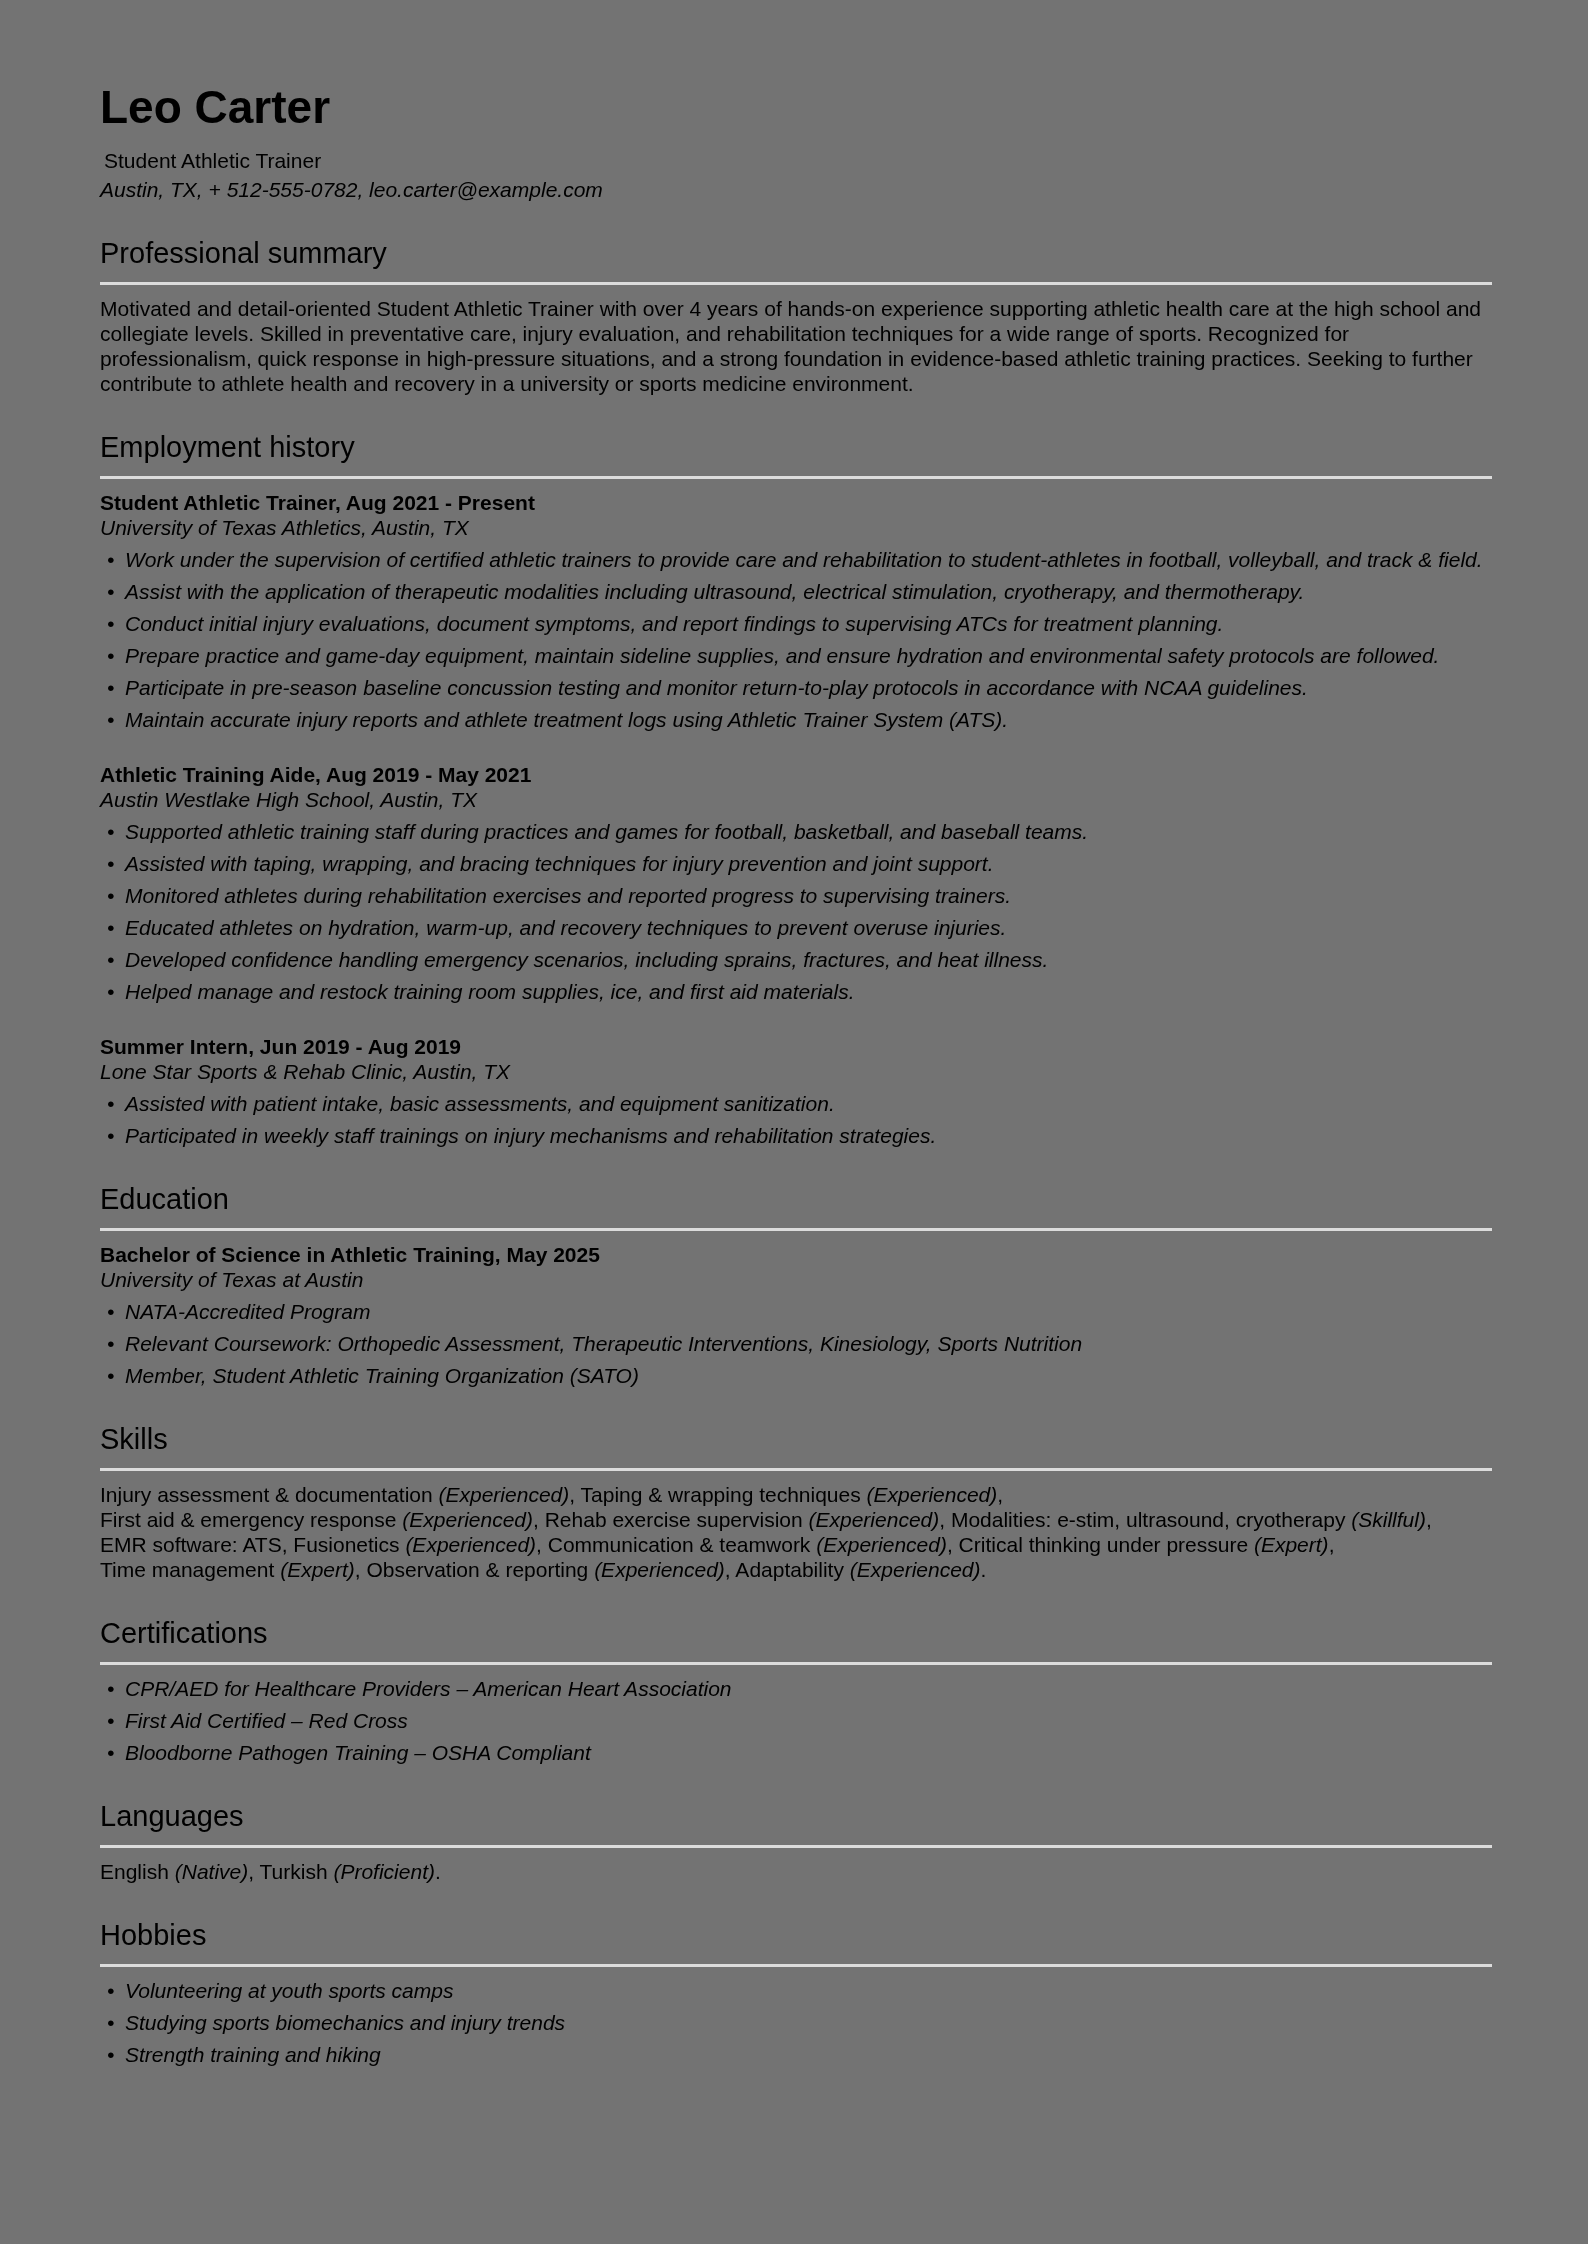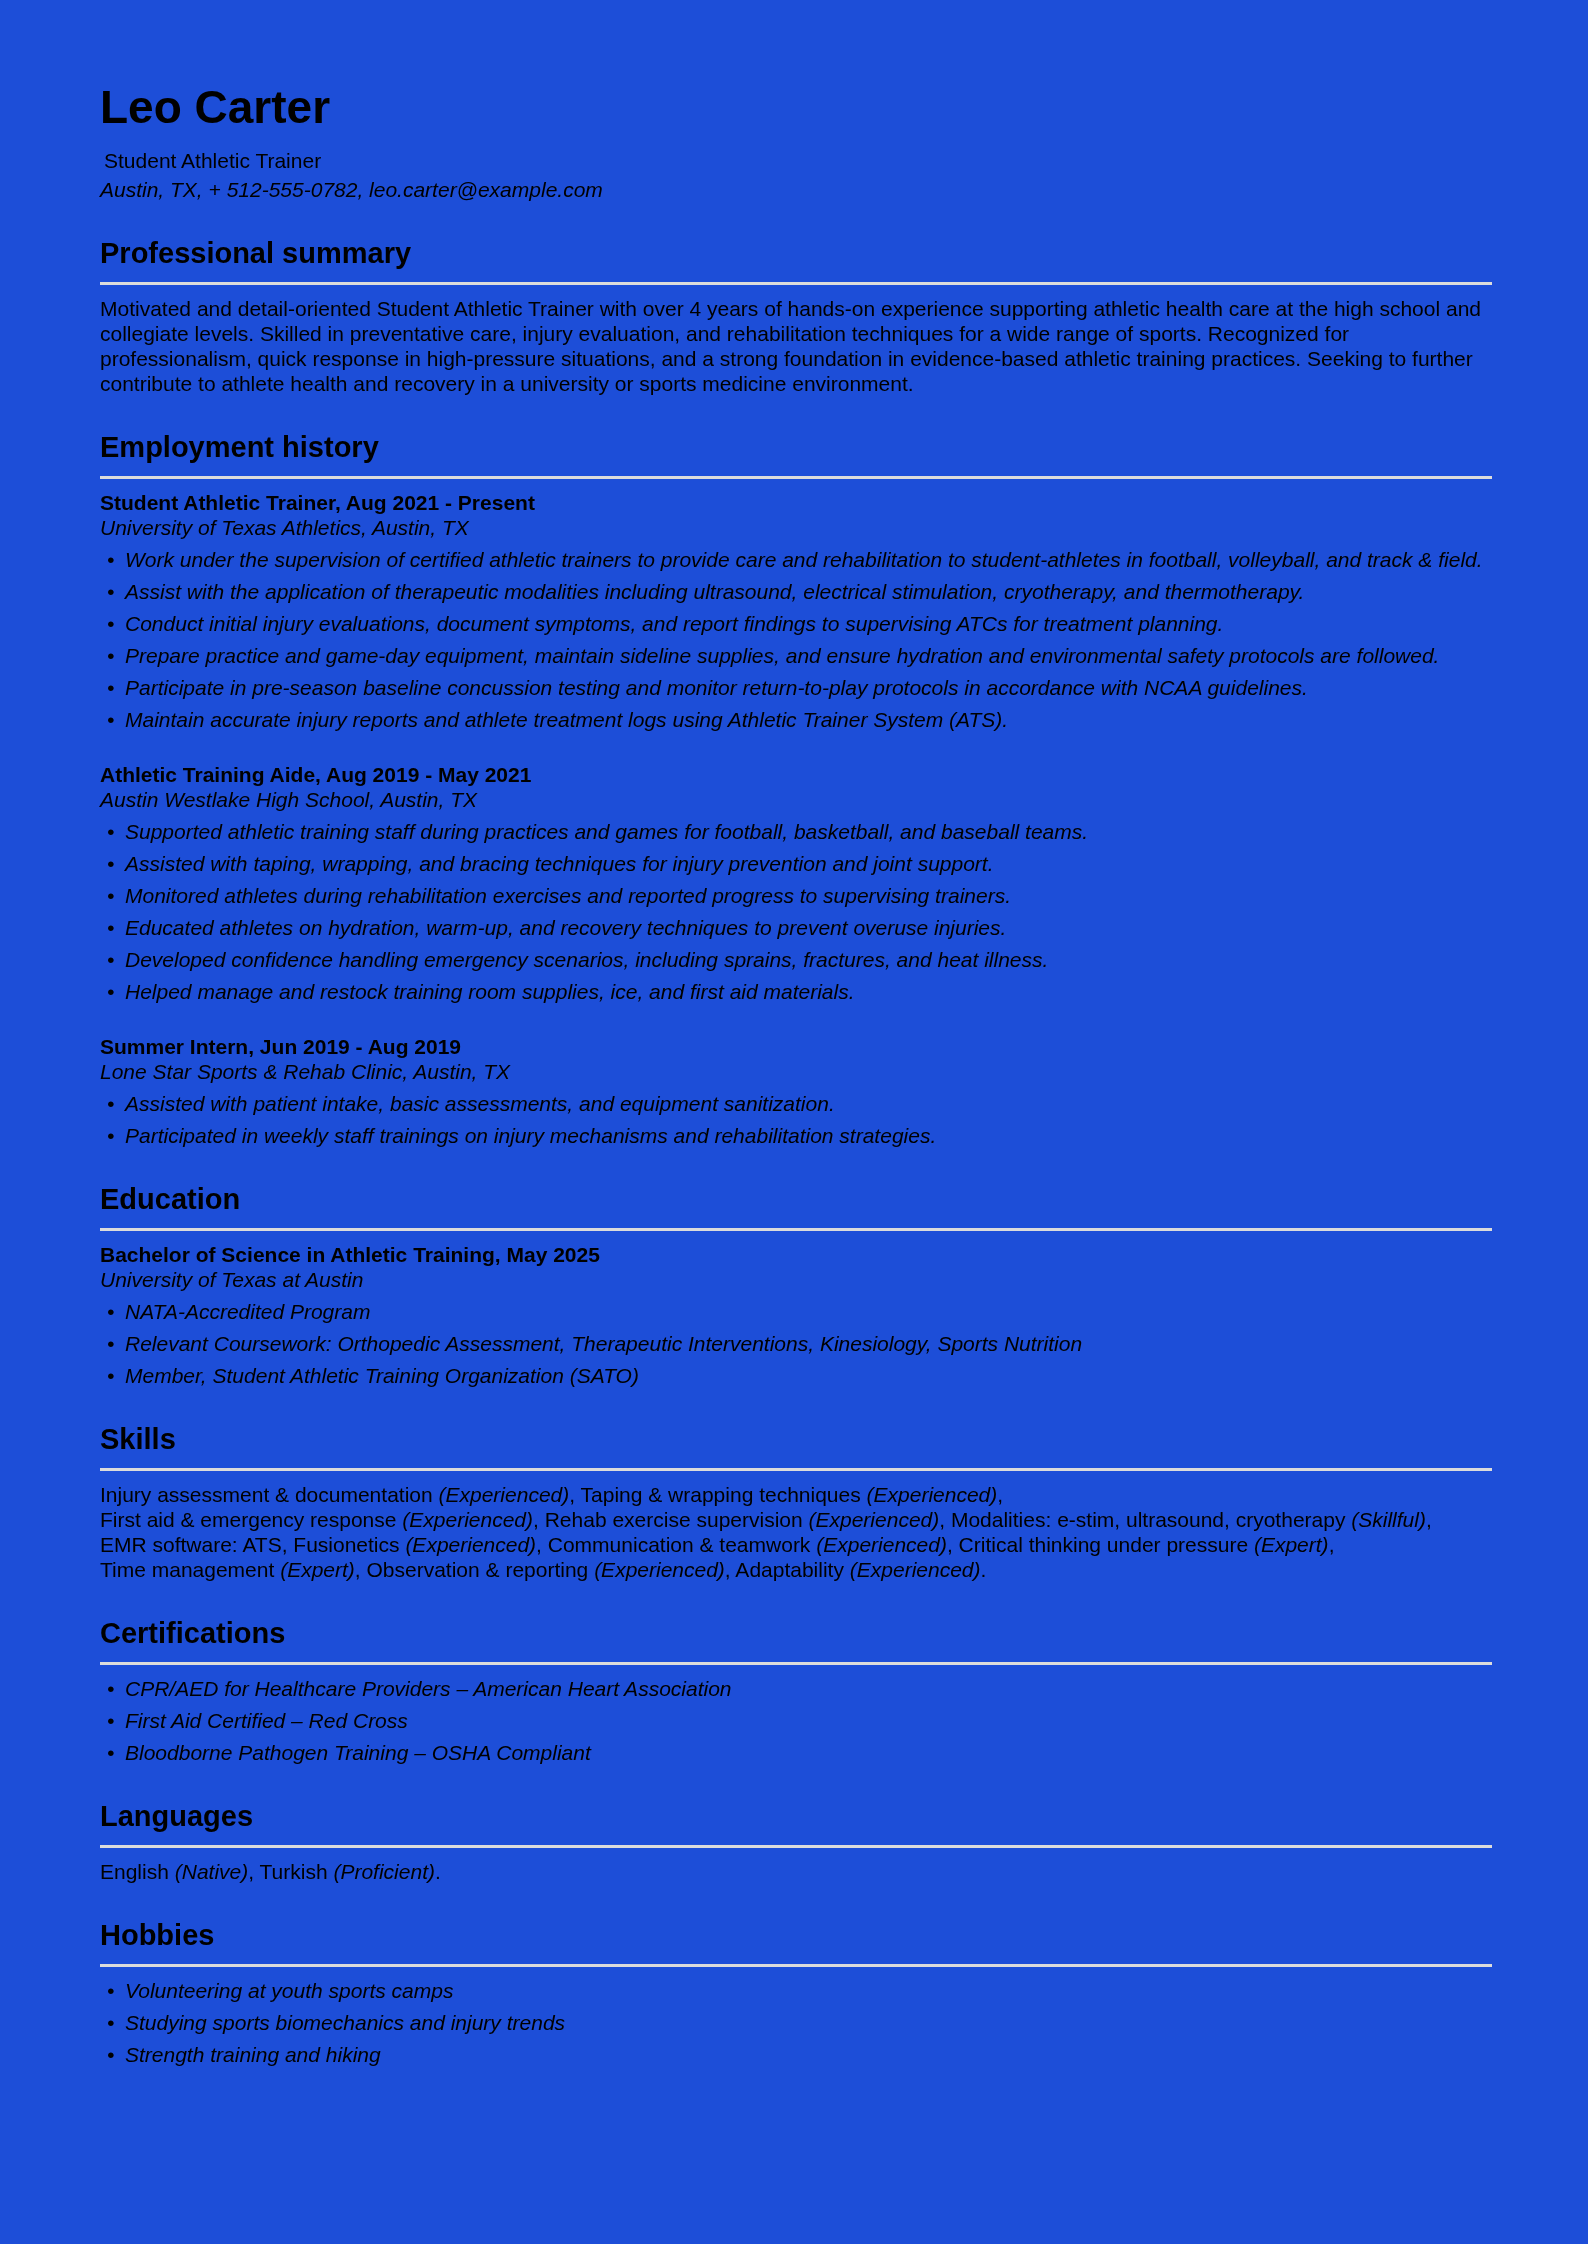--- a/index.html
+++ b/index.html
@@ -1,41 +1,41 @@
 <!DOCTYPE html>
 <html><head>
 <meta charset="utf-8">
 <style>
   html, body { margin: 0; padding: 0; background: #ffffff; }
   .page {
     position: relative;
     width: 1588px;
     height: 2244px;
     box-sizing: border-box;
-    background: #1d4ed8;
+    background: #737373;
     color: #000000;
     font-family: "Liberation Sans", "DejaVu Sans", sans-serif;
     font-size: 21px;
     line-height: 25px;
     padding: 82px 96px 60px 100px;
     overflow: hidden;
   }
   .name {
     font-size: 46px;
     line-height: 50px;
     font-weight: bold;
     margin: 0 0 16px 0;
   }
   .subtitle { margin: 4px; }
   .contact { margin: 3px 0 0 0; font-style: italic; }
 
   h2.sec-heading {
     font-size: 29px;
     line-height: 34px;
-    font-weight: bold;
+    font-weight: normal;
     margin: 34px 0 0 0;
   }
   .rule {
     border: 0;
     border-top: 3px solid #dcdcdc;
     margin: 12px 0 0 0;
   }
   .sec-body { margin-top: 11px; }
   .sec-body p { margin: 0; }
 

